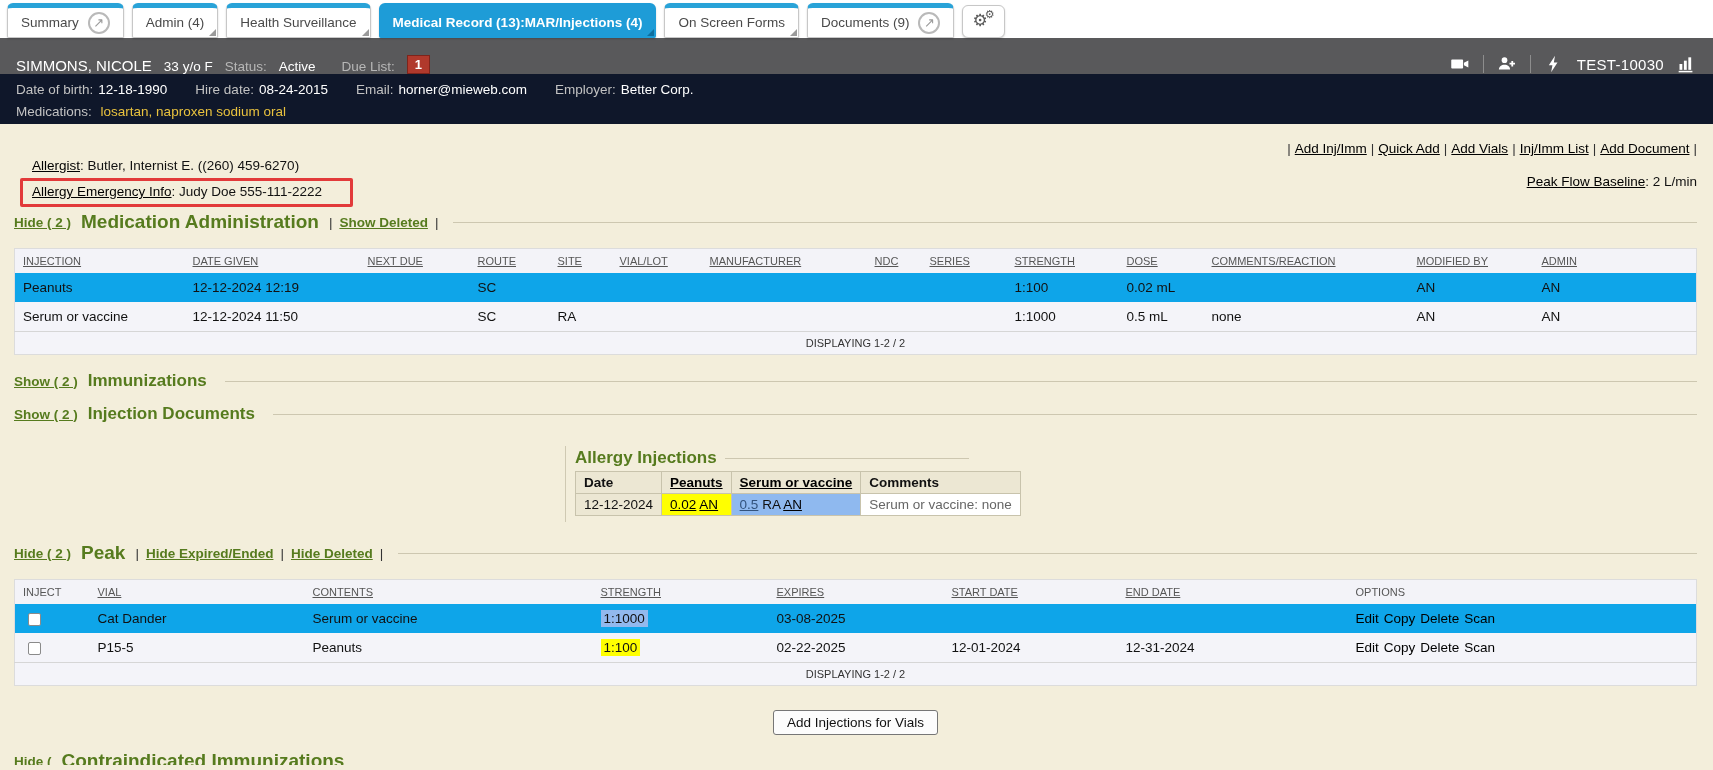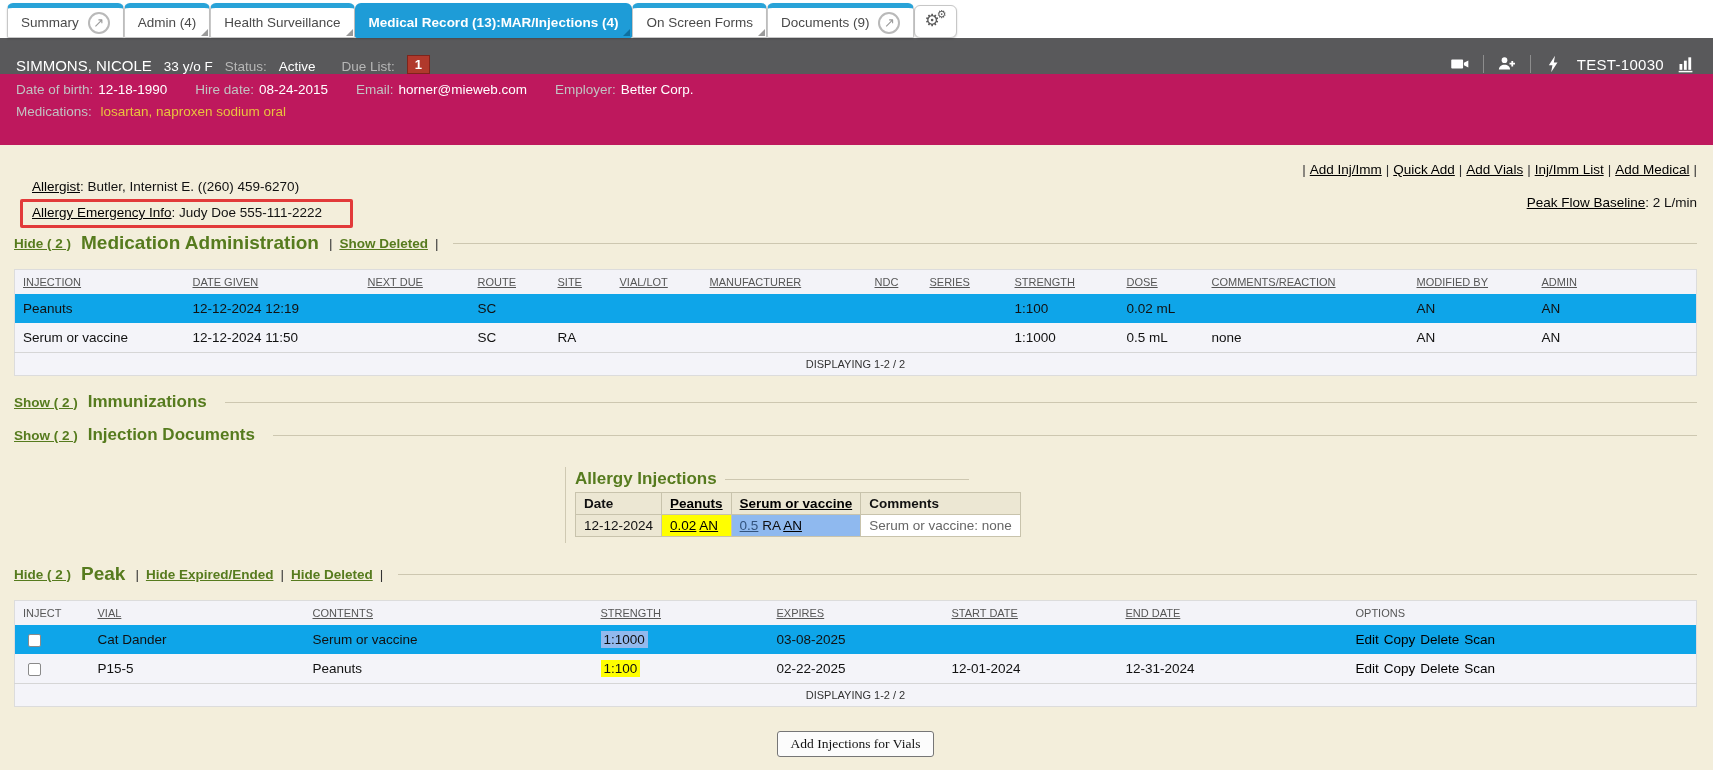--- a/index.html
+++ b/index.html
@@ -1,21 +1,21 @@
 <!DOCTYPE html>
 <html><head>
 <meta charset="utf-8">
 <style>
   *{box-sizing:border-box;margin:0;padding:0}
   html,body{width:1713px;height:770px;overflow:hidden}
   body{font-family:"Liberation Sans",sans-serif;font-size:13.5px;color:#111;background:#f3eedb}
   a{cursor:pointer;color:#000}
 
   
-  .tabbar{background:#fff;height:38px;display:flex;align-items:flex-end;padding:3px 0 0 7px}
+  .tabbar{background:#fff;height:38px;display:flex;align-items:flex-end;gap:8px;padding:3px 0 0 7px}
   .tab{position:relative;display:flex;align-items:center;gap:9px;background:#fff;border:1px solid #c7c7c7;
        border-top:5px solid #29a3d8;border-radius:6px 6px 2px 2px;padding:0 13px;height:35px;color:#4a4a4a;
        box-shadow:0 1px 2px rgba(0,0,0,.18);white-space:nowrap}
   .tab.active{background:#1e9cd7;border-color:#1e9cd7;color:#fff;font-weight:bold}
   .fold{position:absolute;right:1px;bottom:1px;width:0;height:0;border-left:7px solid transparent;border-bottom:7px solid #9a9a9a}
   .tab.active .fold{border-bottom-color:#0e6f9f}
   .ext-circle{width:22px;height:22px;border:2px solid #b9b9b9;border-radius:50%;display:flex;align-items:center;
        justify-content:center;color:#9a9a9a;font-size:13px;line-height:1}
   .gearbtn{background:#fff;border:1px solid #c7c7c7;border-radius:6px;height:33px;padding:0 9px;display:flex;
        align-items:flex-start;color:#5a5a5a;box-shadow:0 1px 2px rgba(0,0,0,.18)}
@@ -23,21 +23,21 @@
 
   
   .bar1{background:#59595b;height:36px;display:flex;align-items:flex-end;color:#fff;padding:0 16px;gap:12px}
   .bar1 .pname{font-size:15px}
   .lblgray{color:#b7b7b7}
   .badge{background:#b0392c;border:1px solid #7e241b;color:#fff;font-weight:bold;padding:1px 7px;font-size:13px}
   .bar1-right{margin-left:auto;display:flex;align-items:center;gap:13px}
   .vdiv{width:1px;height:18px;background:#8d8d8d}
   .chartid{font-size:15px;letter-spacing:.3px}
   .icon18{width:20px;height:20px;display:block}
-  .bar2{background:#be185d;padding:5px 16px 22px;color:#fff}
+  .bar2{background:#0f172a;padding:5px 16px 1px;color:#fff}
   .bar2 .brow{display:flex;gap:28px;line-height:22px}
   .bar2 .lblgray{margin-right:5px;color:#c2c2c2}
   .medlink{color:#e9c23e;text-decoration:none}
 
   
   .content{padding:14px 16px 0 14px}
   .topflex{display:flex;justify-content:space-between;align-items:flex-start}
   .left-col{margin-top:20px}
   .allergist-line{margin-left:18px;margin-bottom:5px}
   .allergist-line a,.peak a,.redbox a{text-decoration:underline;color:#000}
@@ -76,21 +76,21 @@
   table.ai th{font-size:13.5px;text-align:left;padding:3px 8px;background:#ece7d3;border:1px solid #c8c3ac;white-space:nowrap}
   table.ai td{font-size:13.5px;padding:3px 8px;border:1px solid #c8c3ac;white-space:nowrap}
   table.ai a{text-decoration:underline;color:#000}
   td.ai-date{background:#ece7d3}
   td.ai-pea{background:#ffff00}
   td.ai-ser{background:#8fb9ef}
   td.ai-ser .dose{color:#33537d}
   td.ai-com{color:#666}
 
   .add-btn{display:block;margin:24px auto 15px;background:#fcfcfc;border:1px solid #767676;border-radius:3px;
-       padding:4px 13px;font-size:13.5px;font-family:Liberation Serif, serif;color:#111;cursor:pointer}
+       padding:4px 13px;font-size:13.5px;font-family:Liberation Sans, sans-serif;color:#111;cursor:pointer}
   .contra{height:15px;overflow:hidden;margin-top:9px}
 </style>
 </head>
 <body>
 
 <div class="tabbar">
   <div class="tab">
     <span>Summary</span>
     <span class="ext-circle">↗</span>
   </div>
@@ -172,21 +172,21 @@
     <div class="left-col">
       <div class="allergist-line">
         <a>Allergist</a><span>: Butler, Internist E. ((260) 459-6270)</span>
       </div>
       <div class="redbox">
         <a>Allergy Emergency Info</a><span>: Judy Doe 555-111-2222</span>
       </div>
     </div>
     <div class="top-right">
       <div class="quick-links">
-        <span class="sep">|</span><a>Add Inj/Imm</a><span class="sep">|</span><a>Quick Add</a><span class="sep">|</span><a>Add Vials</a><span class="sep">|</span><a>Inj/Imm List</a><span class="sep">|</span><a>Add Medical</a><span class="sep">|</span>
+        <span class="sep">|</span><a>Add Inj/Imm</a><span class="sep">|</span><a>Quick Add</a><span class="sep">|</span><a>Add Vials</a><span class="sep">|</span><a>Inj/Imm List</a><span class="sep">|</span><a>Add Document</a><span class="sep">|</span>
       </div>
       <div class="peak">
         <a>Peak Flow Baseline</a><span>: 2 L/min</span>
       </div>
     </div>
   </div>
 
   <div class="section-head" style="margin-top:4px">
     <a class="toggle">Hide ( 2 )</a>
     <span class="sec-title">Medication Administration</span>

